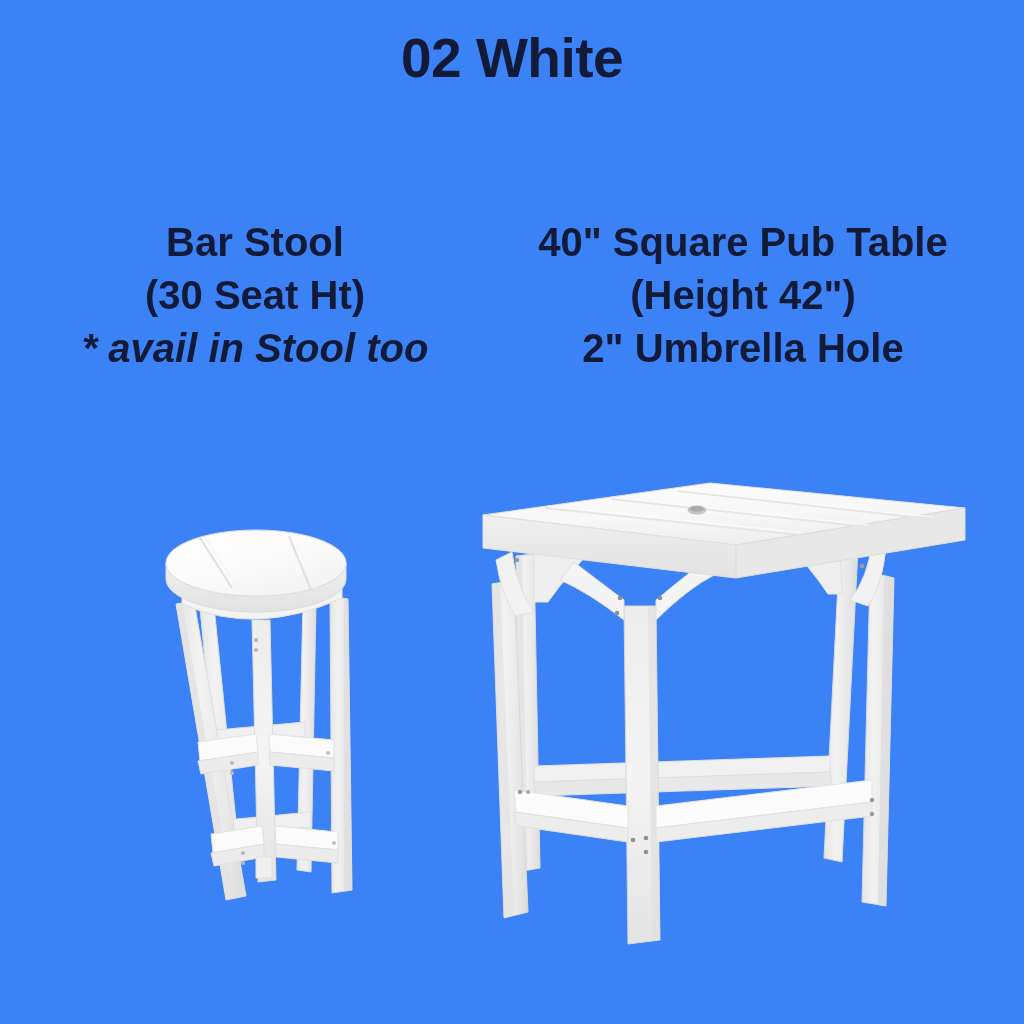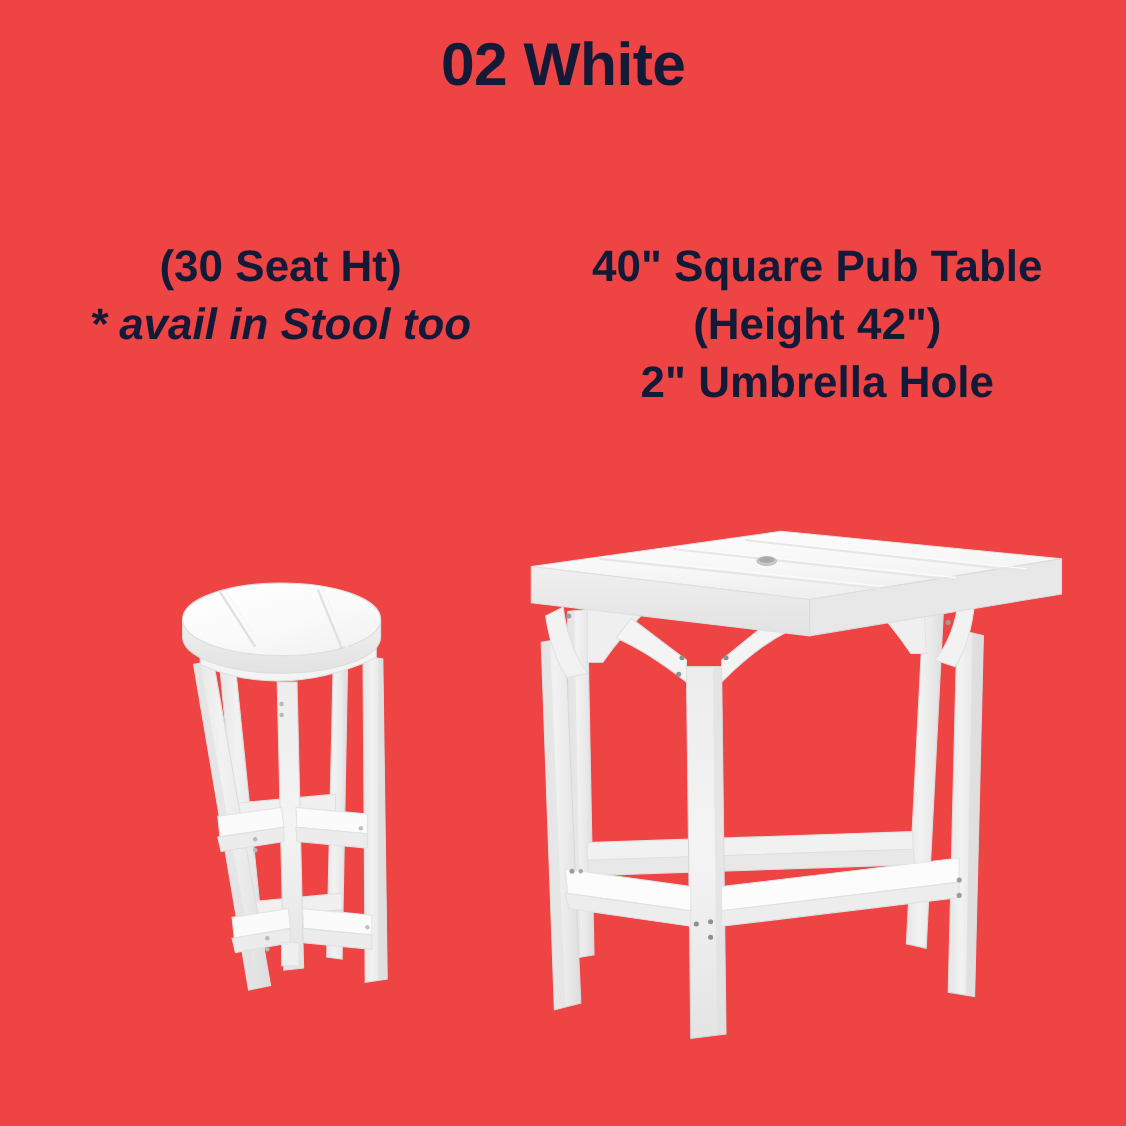--- a/index.html
+++ b/index.html
@@ -12,21 +12,21 @@
     height: 1024px;
     font-family: "Liberation Sans", sans-serif;
     overflow: hidden;
     position: relative;
   }
 
   #page {
     position: relative;
     width: 1024px;
     height: 1024px;
-    background: #ef4444;
+    background: #3b82f6;
   }
 
   
   .title {
     position: absolute;
     left: 0;
     top: 28px;
     width: 1024px;
     text-align: center;
     font-size: 55px;
@@ -76,20 +76,21 @@
 </head>
 <body>
 
 <div id="page">
 
   <div class="title">02 White</div>
 
   <div class="captions">
 
     <div class="caption-col left">
+      <span class="caption-line">Bar Stool</span>
       <span class="caption-line">(30 Seat Ht)</span>
       <span class="caption-line italic">* avail in Stool too</span>
     </div>
 
     <div class="caption-col right">
       <span class="caption-line">40" Square Pub Table</span>
       <span class="caption-line">(Height 42")</span>
       <span class="caption-line">2" Umbrella Hole</span>
     </div>
 

